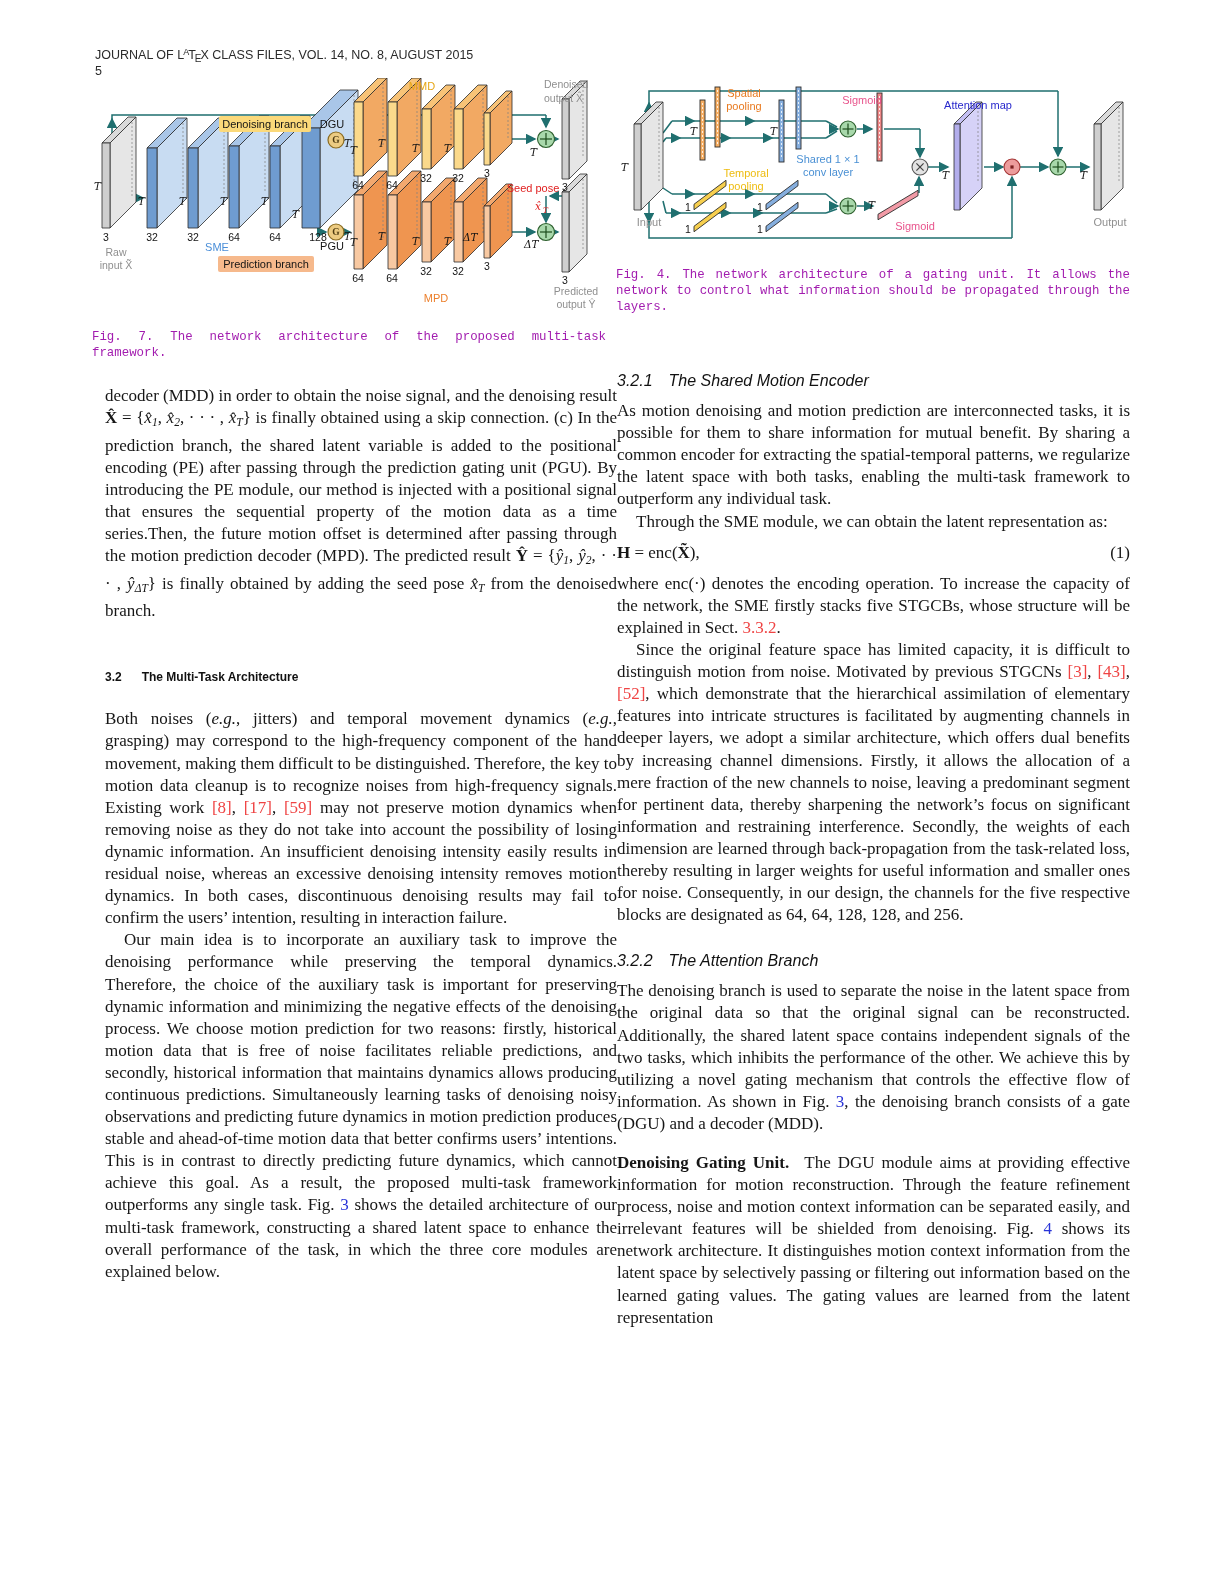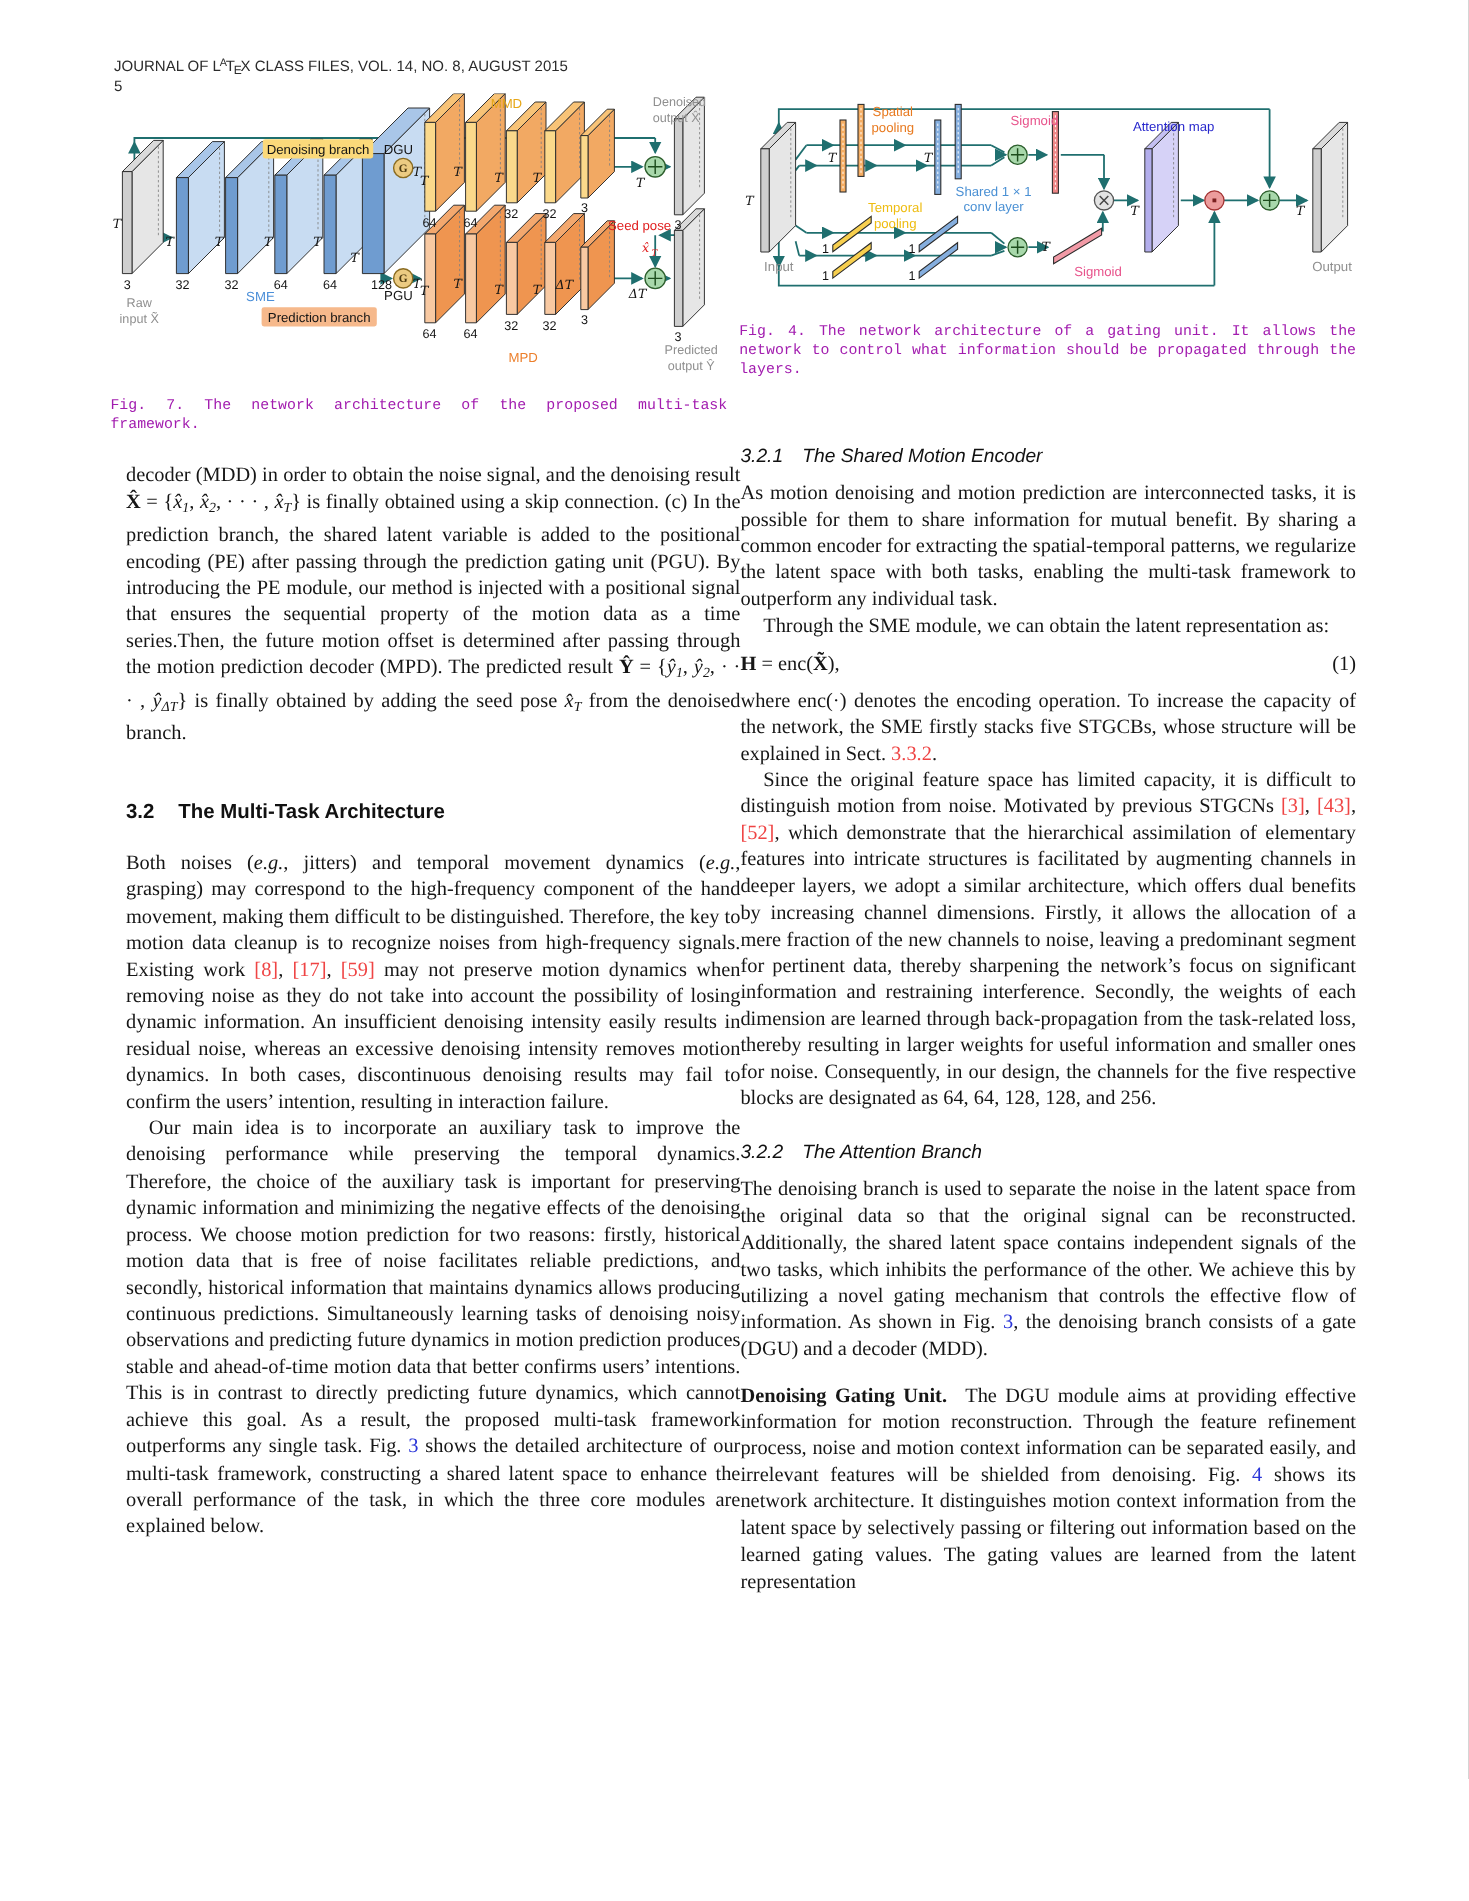--- a/index.html
+++ b/index.html
@@ -36,21 +36,21 @@
   .t-att{fill:#2727cc;}
   .lab-den{fill:#fbd97a;}
   .lab-pre{fill:#f6b98c;}
 
   .col{position:absolute;font-size:17px;line-height:22.1px;text-align:justify;}
   .col-left{left:105px;top:385px;width:512px;}
   .col-right{left:617px;top:342px;width:513px;margin-top:28px;}
   .col p{margin:0;hyphens:auto;}
   p.ind{text-indent:19px;}
   p.gap-top{margin-top:17px !important;}
-  h2.sec{font-family:"Liberation Sans",sans-serif;font-size:17px;font-weight:bold;
+  h2.sec{font-family:"Liberation Sans",sans-serif;font-size:12px;font-weight:bold;
          margin:44px 0 20px;color:#111;}
   h3.subsec{font-family:"Liberation Sans",sans-serif;font-size:16px;font-style:italic;
             font-weight:normal;margin:0 0 8px;color:#111;}
   h3#h322{margin-top:24px;}
   .h-num{margin-right:20px;}
   .h-num-sub{margin-right:16px;}
 
   .sg-b{font-weight:bold;}
   .sg-i{font-style:italic;}
   .sg-m{font-style:italic;}

